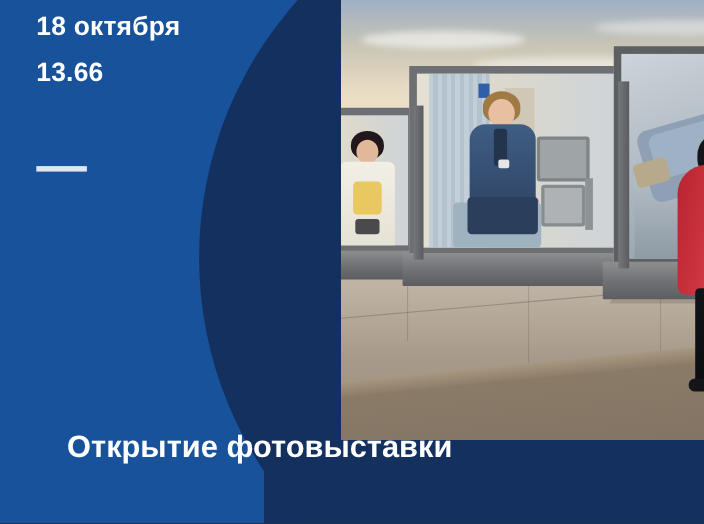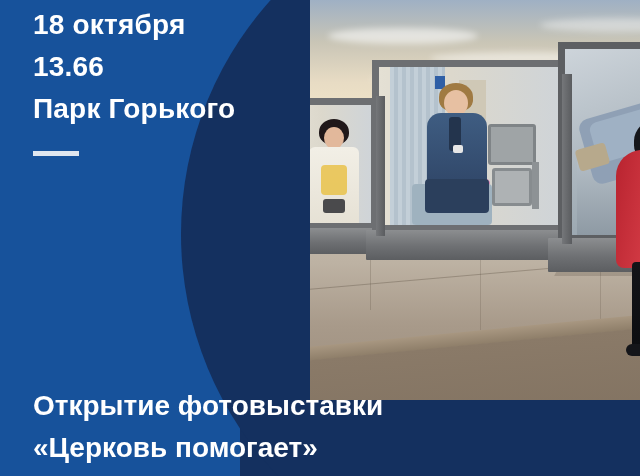--- a/index.html
+++ b/index.html
@@ -158,21 +158,21 @@
   .visitor .v-shoeL { position:absolute; left:16px; top:224px; width:32px; height:12px;
       background:#141519; border-radius:6px 3px 3px 6px; }
 
   
   .headline {
     position: absolute;
     left: 33px;
     top: 4px;
     color: #ffffff;
     font-weight: bold;
-    font-size: 28px;
+    font-size: 24px;
     line-height: 42px;
     letter-spacing: .2px;
     white-space: nowrap;
   }
   .headline div { white-space: nowrap; }
   .rule {
     position: absolute;
     left: 33px;
     top: 151px;
     width: 46px;
@@ -182,21 +182,21 @@
   .footline {
     position: absolute;
     left: 33px;
     top: 385px;
     color: #ffffff;
     font-weight: bold;
     font-size: 28px;
     line-height: 42px;
     white-space: nowrap;
   }
-  .footline div { white-space: nowrap; }
+  .footline div { white-space: nowrap; margin-left: 28px; }
 </style>
 </head>
 <body>
 
 <div class="poster">
 
   <div class="bg-base"></div>
   <div class="navy-corner-r"></div>
   <div class="navy-corner-b"></div>
   <div class="navy-blob"></div>
@@ -303,23 +303,21 @@
 
         </div>
 
       </div>
     </div>
   </div>
 
   <div class="headline">
     <div>18 октября</div>
     <div>13.66</div>
-    <div>Парк Горького</div>
   </div>
 
   <div class="rule"></div>
 
   <div class="footline">
     <div>Открытие фотовыставки</div>
-    <div>«Церковь помогает»</div>
   </div>
 
 </div>
 
 </body></html>

